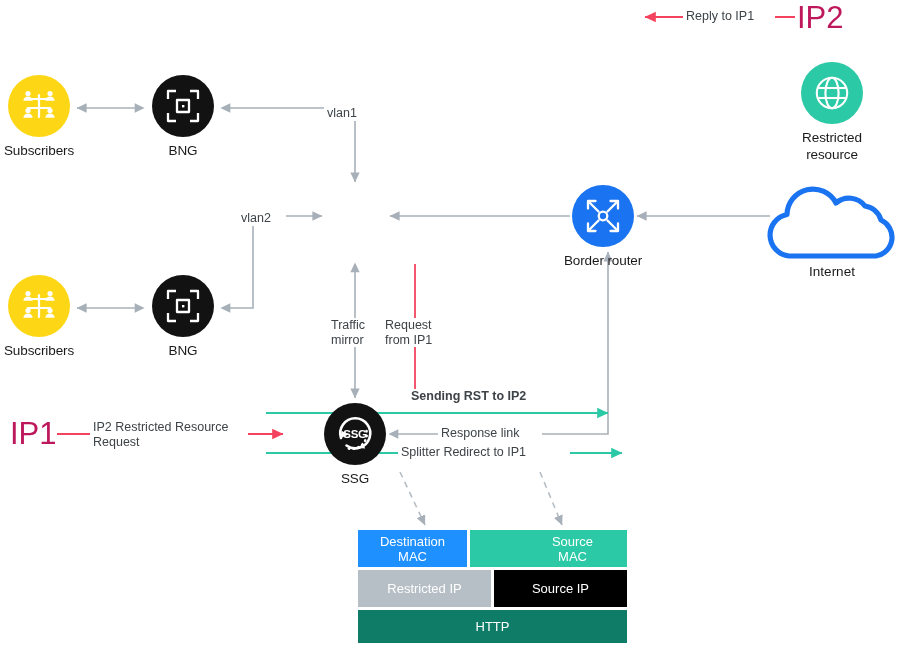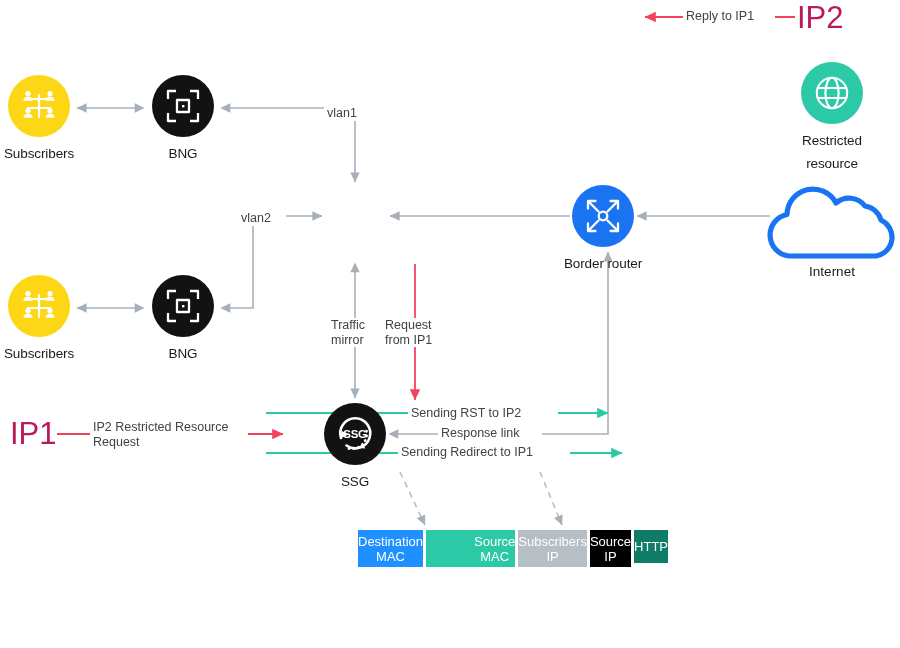--- a/index.html
+++ b/index.html
@@ -40,21 +40,21 @@
     border-radius: 50%;
     margin: 0 auto;
     display: flex;
     align-items: center;
     justify-content: center;
     box-sizing: border-box;
   }
   .node .caption {
     margin-top: 5px;
     font-size: 13.5px;
-    line-height: 23px;
+    line-height: 17px;
     color: #1a1a1a;
     letter-spacing: -0.1px;
   }
   .disc-yellow { background: #FDD716; }
   .disc-black  { background: #121212; }
   .disc-blue   { background: #1A73F0; }
   .disc-teal   { background: #2BC9A5; }
 
   
   .cloud-node {
@@ -88,21 +88,21 @@
     letter-spacing: 0px;
   }
 
   
   #packet-table {
     position: absolute;
     left: 358px;
     top: 530px;
     width: 269px;
     display: flex;
-    flex-direction: row;
+    flex-direction: column;
     gap: 3px;
   }
   #packet-table .prow {
     display: flex;
     gap: 3px;
   }
   #packet-table .cell {
     flex: 1 1 0;
     height: 37px;
     display: flex;
@@ -315,43 +315,43 @@
   <div class="lbl" style="left:324px; top:106px; width:48px;">vlan1</div>
 
   <div class="lbl" style="left:238px; top:211px; width:48px;">vlan2</div>
 
   <div class="lbl" style="left:328px; top:318px; width:56px;">Traffic
 mirror</div>
 
   <div class="lbl" style="left:382px; top:318px; width:68px;">Request
 from IP1</div>
 
-  <div class="lbl" style="left:408px; top:406px; width:150px;">Sending RST to IP2</div>
+  <div class="lbl" style="left:408px; top:389px; width:150px;font-weight:bold;">Sending RST to IP2</div>
 
   <div class="lbl" style="left:438px; top:426px; width:104px;">Response link</div>
 
-  <div class="lbl" style="left:398px; top:445px; width:172px;">Sending Redirect to IP1</div>
+  <div class="lbl" style="left:398px; top:445px; width:172px;">Splitter Redirect to IP1</div>
 
   <div class="lbl" style="left:90px; top:420px; width:158px;">IP2 Restricted Resource
 Request</div>
 
   <div class="lbl" style="left:683px; top:9px; width:92px;">Reply to IP1</div>
 
   <div class="ip-big" style="left:10px; top:418px;">IP1</div>
   <div class="ip-big" style="left:797px; top:2px;">IP2</div>
 
   <div id="packet-table">
     <div class="prow">
       <div class="cell c-dmac">Destination
 MAC</div>
       <div class="cell c-smac">Source
 MAC</div>
     </div>
     <div class="prow">
-      <div class="cell c-dip">Subscribers IP</div>
+      <div class="cell c-dip">Restricted IP</div>
       <div class="cell c-sip">Source IP</div>
     </div>
     <div class="prow row-http">
       <div class="cell c-http">HTTP</div>
     </div>
   </div>
 
 </div>
 
 </body></html>

